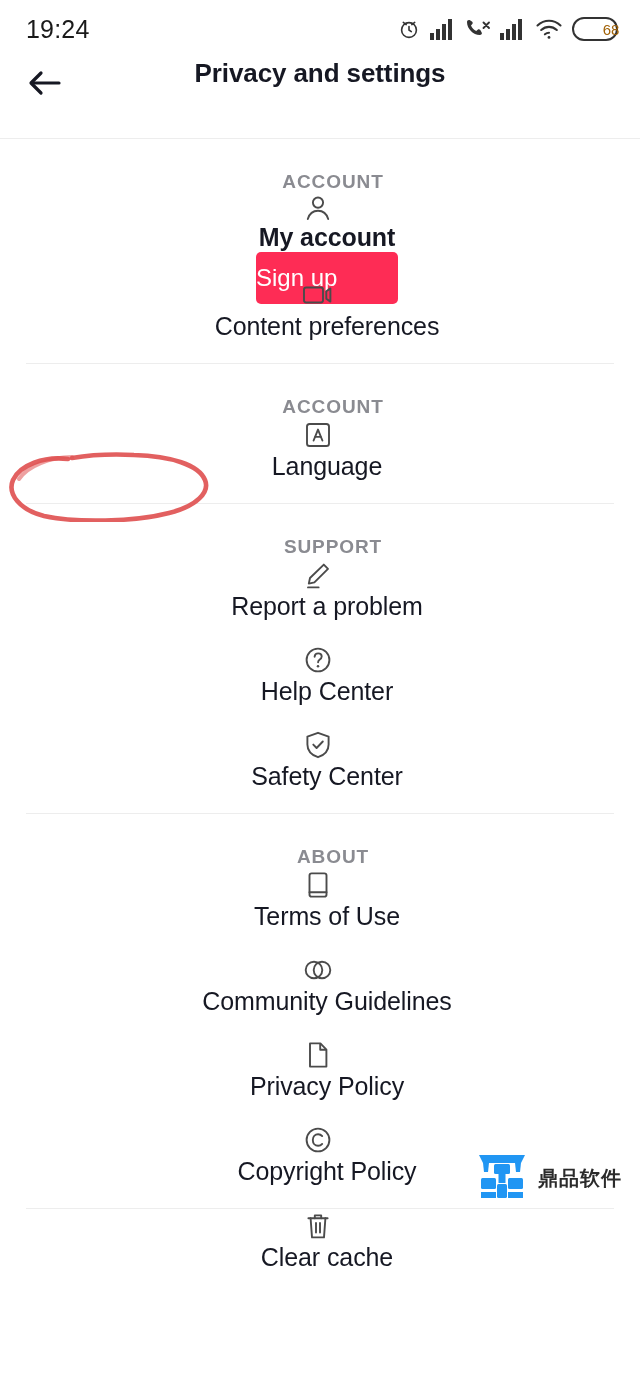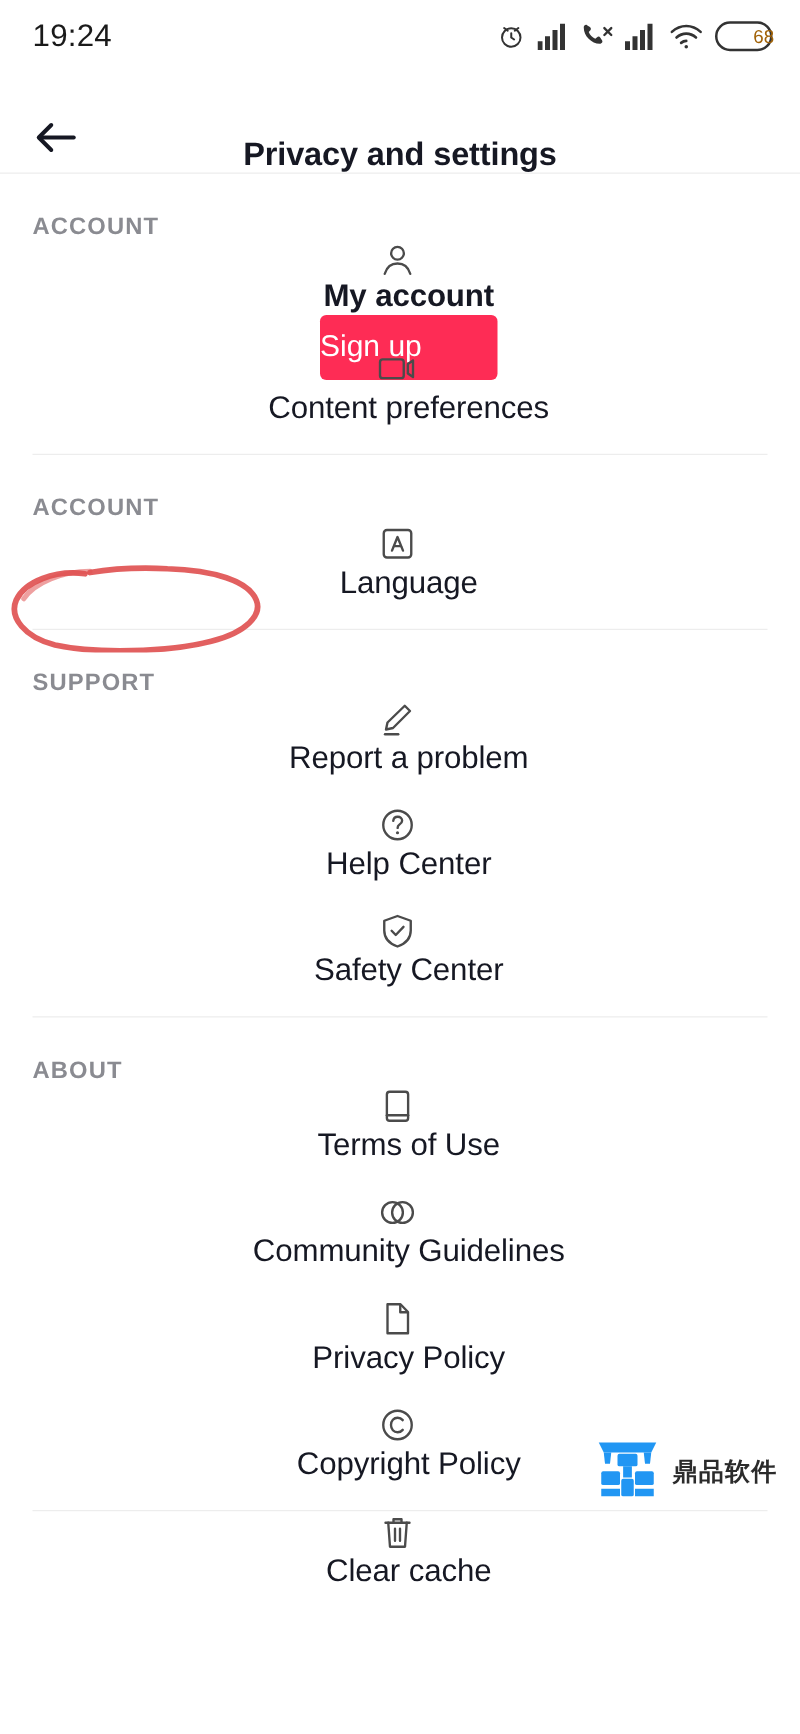--- a/index.html
+++ b/index.html
@@ -55,21 +55,21 @@
     font-weight: 400;
     margin-left: 32px;
   }
 
   
   .header {
     position: absolute;
     top: 58px; left: 0;
     width: 640px; height: 81px;
     display: flex;
-    align-items: flex-end;
+    align-items: flex-start;
   }
   .back-btn {
     position: absolute;
     left: 18px;
     width: 54px; height: 54px;
     display: flex; align-items: center; justify-content: center;
     cursor: pointer;
   }
   .page-title {
     width: 100%;
@@ -91,20 +91,21 @@
     position: absolute;
     top: 139px; left: 0;
     width: 640px;
   }
   .section-label {
     padding: 32px 0 0 26px;
     font-size: 19px;
     font-weight: bold;
     color: #8a8b91;
     letter-spacing: 0.9px;
+    text-align: center;
   }
   .row {
     display: flex;
     align-items: center;
     height: 85px;
     padding-left: 26px;
     padding-right: 12px;
     position: relative;
     cursor: pointer;
     flex-direction: column;

